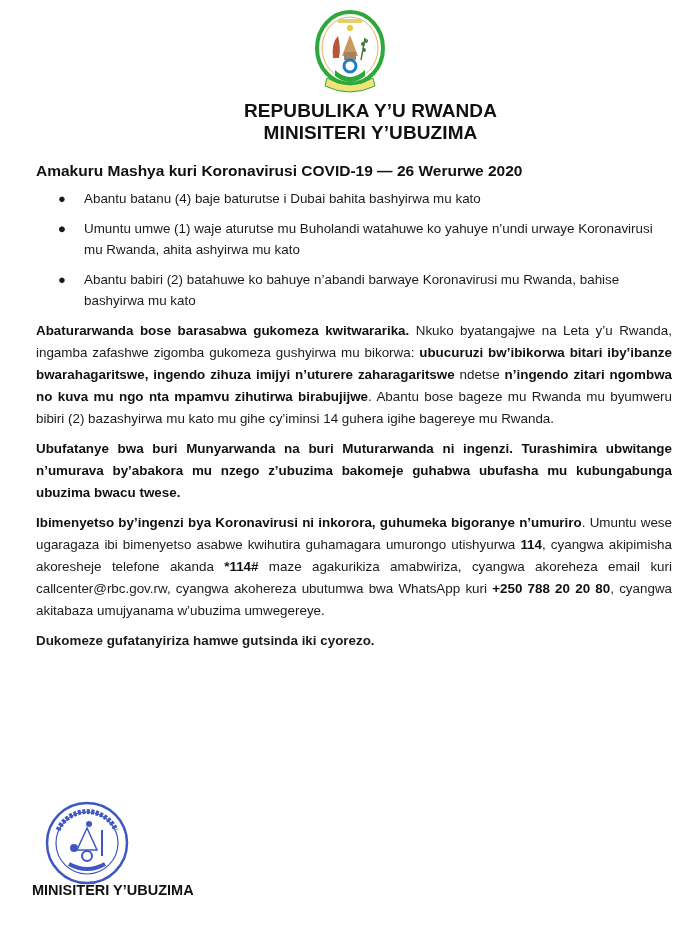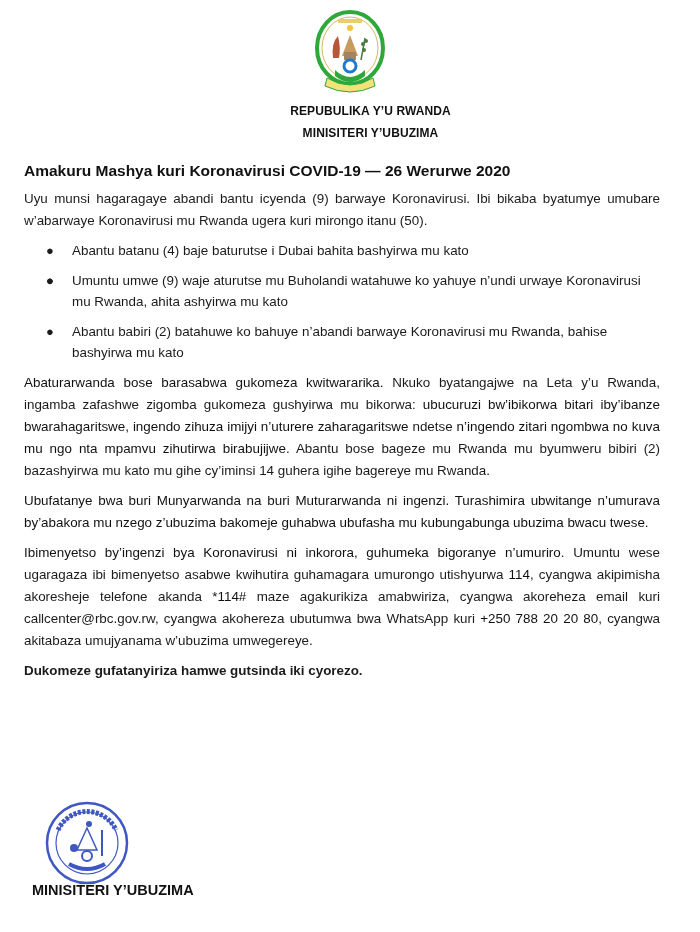--- a/index.html
+++ b/index.html
@@ -5,28 +5,28 @@
     html, body { margin: 0; padding: 0; background: #ffffff; }
     body {
       width: 700px; height: 932px; overflow: hidden;
       font-family: "Liberation Sans", "DejaVu Sans", sans-serif;
       color: #1b1b1b;
       position: relative;
     }
     .page { position: absolute; left: 0; top: 0; width: 700px; height: 932px; }
     .emblem { position: absolute; left: 311px; top: 8px; width: 78px; height: 88px; }
     .header { position: absolute; left: 0; top: 100px; width: 700px; text-align: center; }
-    .header div { font-weight: bold; font-size: 12px; line-height: 22px; letter-spacing: 0.1px; color: #111; padding-left: 41px; }
-    .content { position: absolute; left: 24px; top: 160px; width: 636px; font-size: 13.4px; line-height: 22px; }
+    .header div { font-weight: bold; font-size: 19px; line-height: 22px; letter-spacing: 0.1px; color: #111; padding-left: 41px; }
+    .content { position: absolute; left: 36px; top: 160px; width: 636px; font-size: 13.4px; line-height: 22px; }
     .content p { margin: 0 0 8px 0; text-align: justify; }
     .title { font-weight: bold; font-size: 15.5px; line-height: 22px; margin: 0 0 6px 0; color: #111; }
     ul { margin: 4px 0 8px 0; padding: 0 0 0 48px; list-style: none; }
     ul li { position: relative; margin: 0 0 9px 0; line-height: 21px; padding-left: 0; }
     ul li .bullet { position: absolute; left: -26px; top: 0; font-size: 13px; }
-    b { font-weight: normal; color: #111; }
+    b { font-weight: bold; color: #111; }
     .closing { font-weight: bold; margin-top: 4px; }
     .stamp { position: absolute; left: 44px; top: 800px; width: 86px; height: 86px; }
     .signoff { position: absolute; left: 32px; top: 882px; font-weight: bold; font-size: 14.5px; color: #111; }
   </style>
 </head>
 <body>
 
 <div class="page">
 
   <svg class="emblem" viewBox="0 0 78 88">
@@ -46,26 +46,25 @@
     <path d="M16 70 Q39 84 62 70 L64 78 Q39 90 14 78 Z" fill="#f3e27a" stroke="#2ea83a" stroke-width="1"></path>
   </svg>
 
   <div class="header">
     <div>REPUBULIKA Y’U RWANDA</div>
     <div>MINISITERI Y’UBUZIMA</div>
   </div>
 
   <div class="content">
     <div class="title">Amakuru Mashya kuri Koronavirusi COVID-19 — 26 Werurwe 2020</div>
-    <p>Uyu munsi hagaragaye abandi bantu icyenda (9) barwaye Koronavirusi. Ibi bikaba byatumye umubare w’abarwaye Koronavirusi mu Rwanda ugera kuri mirongo itanu (50).</p>
 
     <ul>
       <li><span class="bullet">●</span><span>Abantu batanu (4) baje baturutse i Dubai bahita bashyirwa mu kato</span></li>
       <li><span class="bullet">●</span></li>
-      <li><span class="bullet">●</span><span>Umuntu umwe (9) waje aturutse mu Buholandi watahuwe ko yahuye n’undi urwaye Koronavirusi mu Rwanda, ahita ashyirwa mu kato</span></li>
+      <li><span class="bullet">●</span><span>Umuntu umwe (1) waje aturutse mu Buholandi watahuwe ko yahuye n’undi urwaye Koronavirusi mu Rwanda, ahita ashyirwa mu kato</span></li>
       <li><span class="bullet">●</span><span>Abantu babiri (2) batahuwe ko bahuye n’abandi barwaye Koronavirusi mu Rwanda, bahise bashyirwa mu kato</span></li>
     </ul>
 
 
     <p><b>Abaturarwanda bose barasabwa gukomeza kwitwararika.</b><span> Nkuko byatangajwe na Leta y’u Rwanda, ingamba zafashwe zigomba gukomeza gushyirwa mu bikorwa: </span><b>ubucuruzi bw’ibikorwa bitari iby’ibanze bwarahagaritswe, ingendo zihuza imijyi n’uturere zaharagaritswe</b><span> ndetse </span><b>n’ingendo zitari ngombwa no kuva mu ngo nta mpamvu zihutirwa birabujijwe</b><span>. Abantu bose bageze mu Rwanda mu byumweru bibiri (2) bazashyirwa mu kato mu gihe cy’iminsi 14 guhera igihe bagereye mu Rwanda.</span></p>
 
     <p><b>Ubufatanye bwa buri Munyarwanda na buri Muturarwanda ni ingenzi.  Turashimira ubwitange n’umurava by’abakora mu nzego z’ubuzima bakomeje guhabwa ubufasha mu kubungabunga ubuzima bwacu twese.</b></p>
 
 
     <p><b>Ibimenyetso by’ingenzi bya Koronavirusi ni inkorora, guhumeka bigoranye n’umuriro</b><span>. Umuntu wese ugaragaza ibi bimenyetso asabwe kwihutira guhamagara umurongo utishyurwa </span><b>114</b><span>, cyangwa akipimisha akoresheje telefone akanda </span><b>*114#</b><span> maze agakurikiza amabwiriza, cyangwa akoreheza email kuri </span><span>callcenter@rbc.gov.rw</span><span>, cyangwa akohereza ubutumwa bwa WhatsApp kuri </span><b>+250 788 20 20 80</b><span>, cyangwa akitabaza umujyanama w’ubuzima umwegereye.</span></p>

